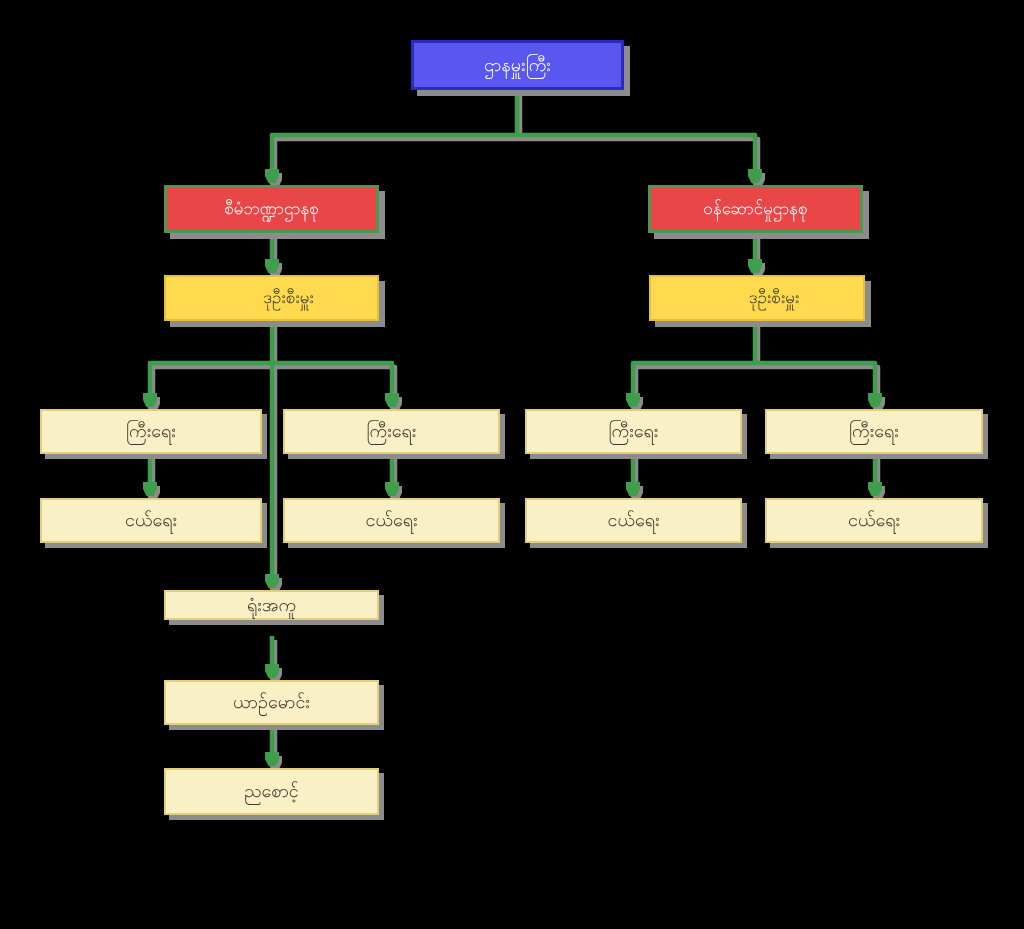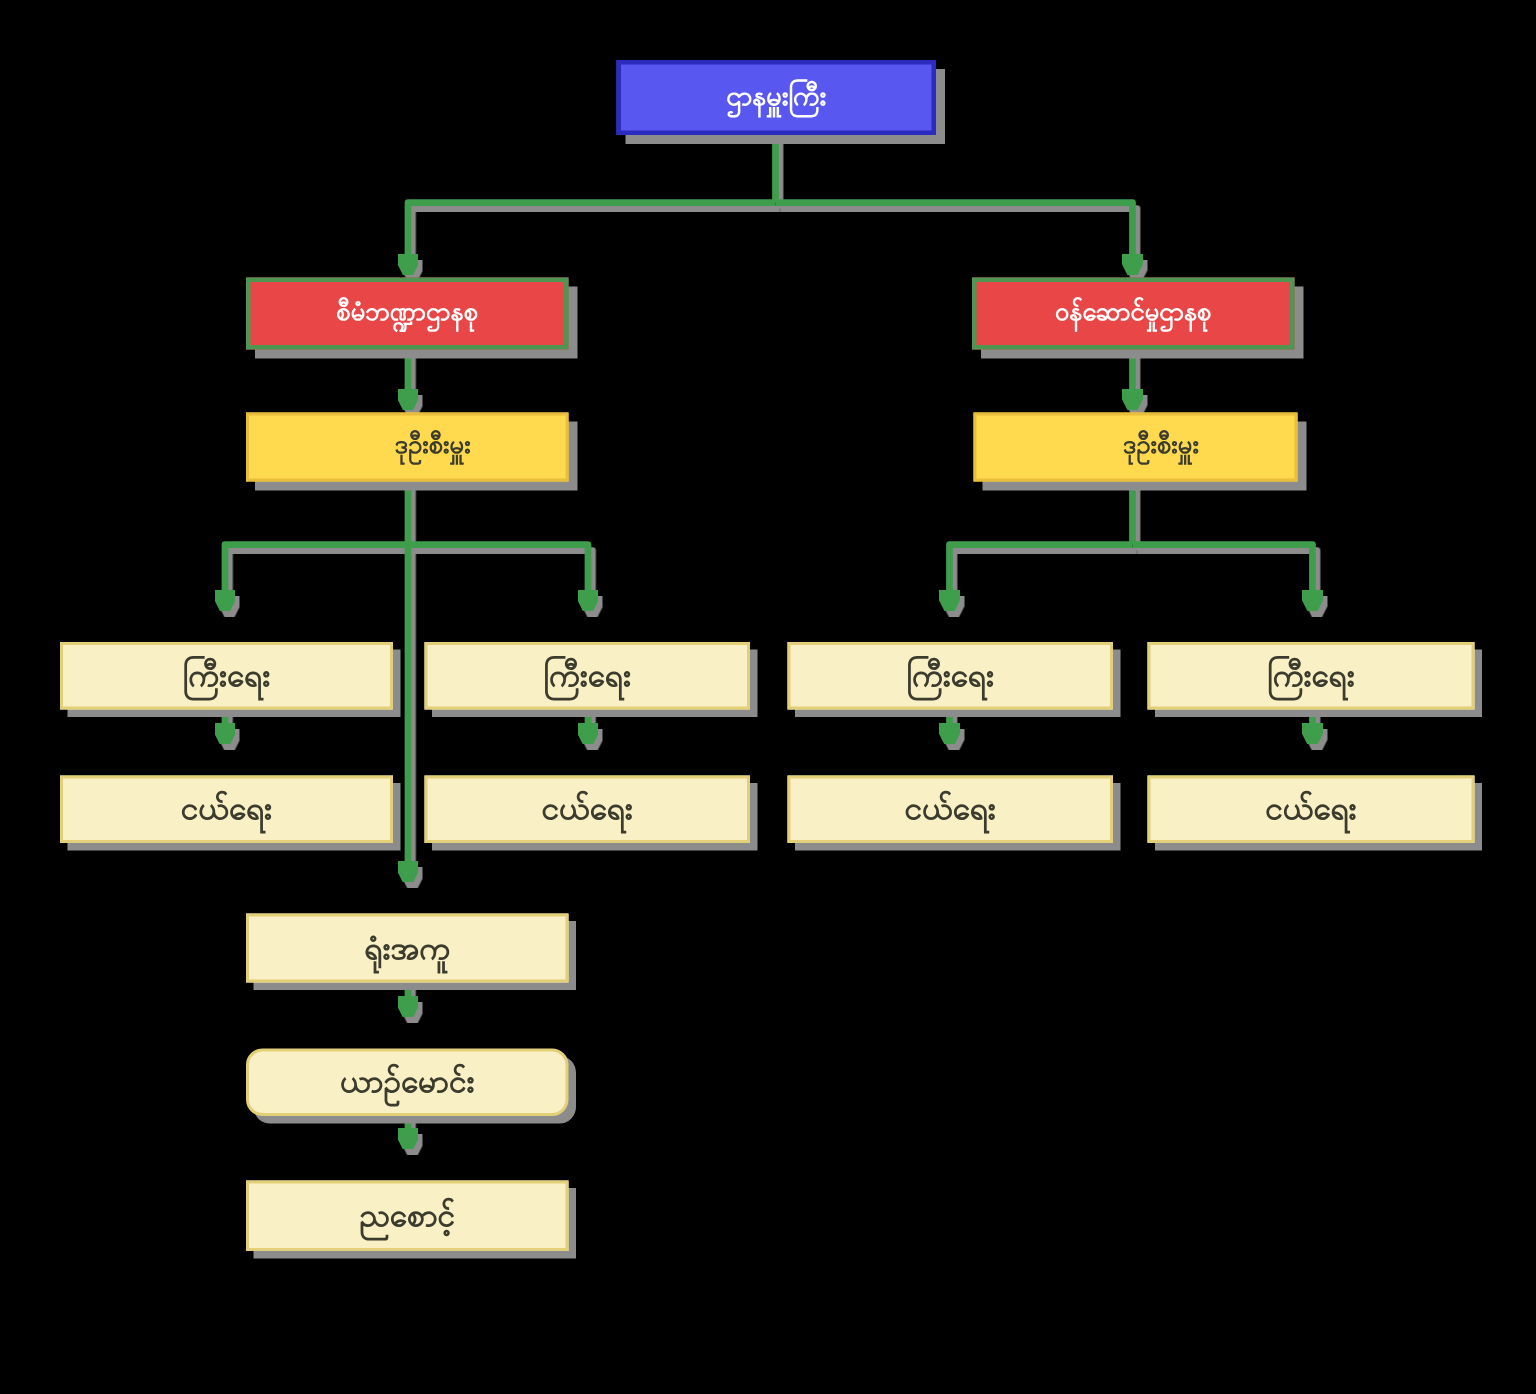--- a/index.html
+++ b/index.html
@@ -3,21 +3,20 @@
 <meta charset="utf-8">
 <style>
   html, body { margin: 0; padding: 0; }
   #stage {
     position: relative;
     width: 1024px;
     height: 929px;
     background: #000000;
     overflow: hidden;
     font-family: "DejaVu Sans", "Liberation Sans", sans-serif;
-    font-weight: bold;
   }
   #connectors {
     position: absolute;
     left: 0; top: 0;
     width: 1024px; height: 929px;
     filter: drop-shadow(3px 4px 0 #8C8C8C);
   }
   #connectors path {
     fill: none;
     stroke: #3E9E4C;
@@ -50,23 +49,22 @@
     background: #FFD94E;
     border: 2px solid #E9BE3A;
     color: #3B3B2E;
     font-size: 17px;
     padding-left: 34px;
   }
   .node-staff {
     background: #FAF0C5;
     border: 2px solid #E4CF79;
     color: #3B3B2E;
-    font-size: 21px;
+    font-size: 18px;
     box-shadow: 5px 5px 0 #8C8C8C;
-    margin-top: 19px;
   }
 </style>
 </head>
 <body>
 
 <div id="stage">
 
   <svg id="connectors" viewBox="0 0 1024 929" xmlns="http://www.w3.org/2000/svg">
     <defs>
       <marker id="arrow" viewBox="0 0 10 10" refX="8.5" refY="5" markerWidth="3.1" markerHeight="3.1" orient="auto">
@@ -111,19 +109,19 @@
   <div class="node node-staff" style="left:765px; top:409px; width:218px; height:45px;">ကြီးရေး</div>
 
   <div class="node node-staff" style="left:40px; top:498px; width:222px; height:45px;">ငယ်ရေး</div>
 
   <div class="node node-staff" style="left:283px; top:498px; width:217px; height:45px;">ငယ်ရေး</div>
 
   <div class="node node-staff" style="left:525px; top:498px; width:217px; height:45px;">ငယ်ရေး</div>
 
   <div class="node node-staff" style="left:765px; top:498px; width:218px; height:45px;">ငယ်ရေး</div>
 
-  <div class="node node-staff" style="left:164px; top:590px; width:215px; height:46px;">ရုံးအကူ</div>
+  <div class="node node-staff" style="left:164px; top:590px; width:215px; height:30px;">ရုံးအကူ</div>
 
-  <div class="node node-staff" style="left:164px; top:680px; width:215px; height:45px;border-radius:11px;">ယာဉ်မောင်း</div>
+  <div class="node node-staff" style="left:164px; top:680px; width:215px; height:45px;">ယာဉ်မောင်း</div>
 
   <div class="node node-staff" style="left:164px; top:768px; width:215px; height:47px;">ညစောင့်</div>
 
 </div>
 
 </body></html>

